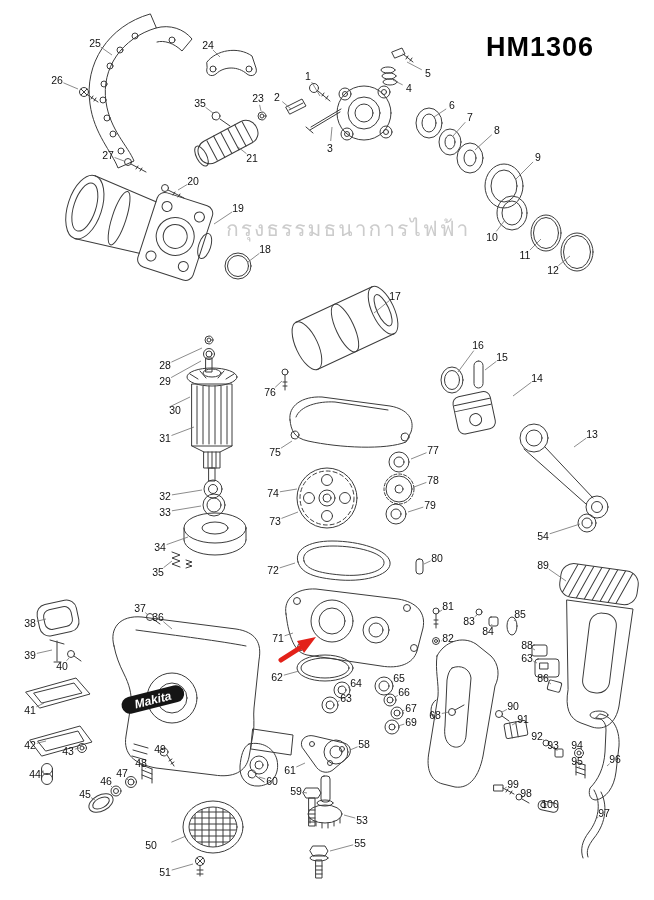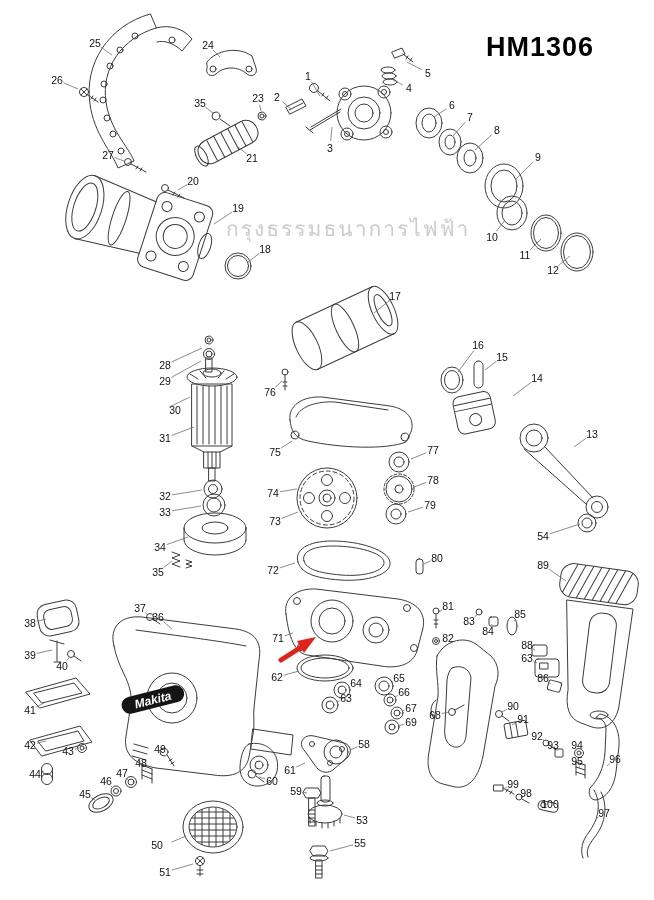--- a/index.html
+++ b/index.html
@@ -532,21 +532,21 @@
       <span class="callout" style="left: 62px; top: 666px;">40</span>
       <span class="callout" style="left: 30px; top: 710px;">41</span>
       <span class="callout" style="left: 30px; top: 745px;">42</span>
       <span class="callout" style="left: 68px; top: 751px;">43</span>
       <span class="callout" style="left: 35px; top: 774px;">44</span>
       <span class="callout" style="left: 85px; top: 794px;">45</span>
       <span class="callout" style="left: 106px; top: 781px;">46</span>
       <span class="callout" style="left: 122px; top: 773px;">47</span>
       <span class="callout" style="left: 141px; top: 763px;">48</span>
       <span class="callout" style="left: 160px; top: 749px;">49</span>
-      <span class="callout" style="left: 157px; top: 845px; text-align: center;">50</span>
+      <span class="callout" style="left: 151px; top: 845px; text-align: center;">50</span>
       <span class="callout" style="left: 165px; top: 872px;">51</span>
       <span class="callout" style="left: 362px; top: 820px;">53</span>
       <span class="callout" style="left: 543px; top: 536px;">54</span>
       <span class="callout" style="left: 360px; top: 843px;">55</span>
       <span class="callout" style="left: 364px; top: 744px;">58</span>
       <span class="callout" style="left: 296px; top: 791px;">59</span>
       <span class="callout" style="left: 272px; top: 781px;">60</span>
       <span class="callout" style="left: 290px; top: 770px;">61</span>
       <span class="callout" style="left: 277px; top: 677px;">62</span>
       <span class="callout" style="left: 346px; top: 698px;">63</span>

